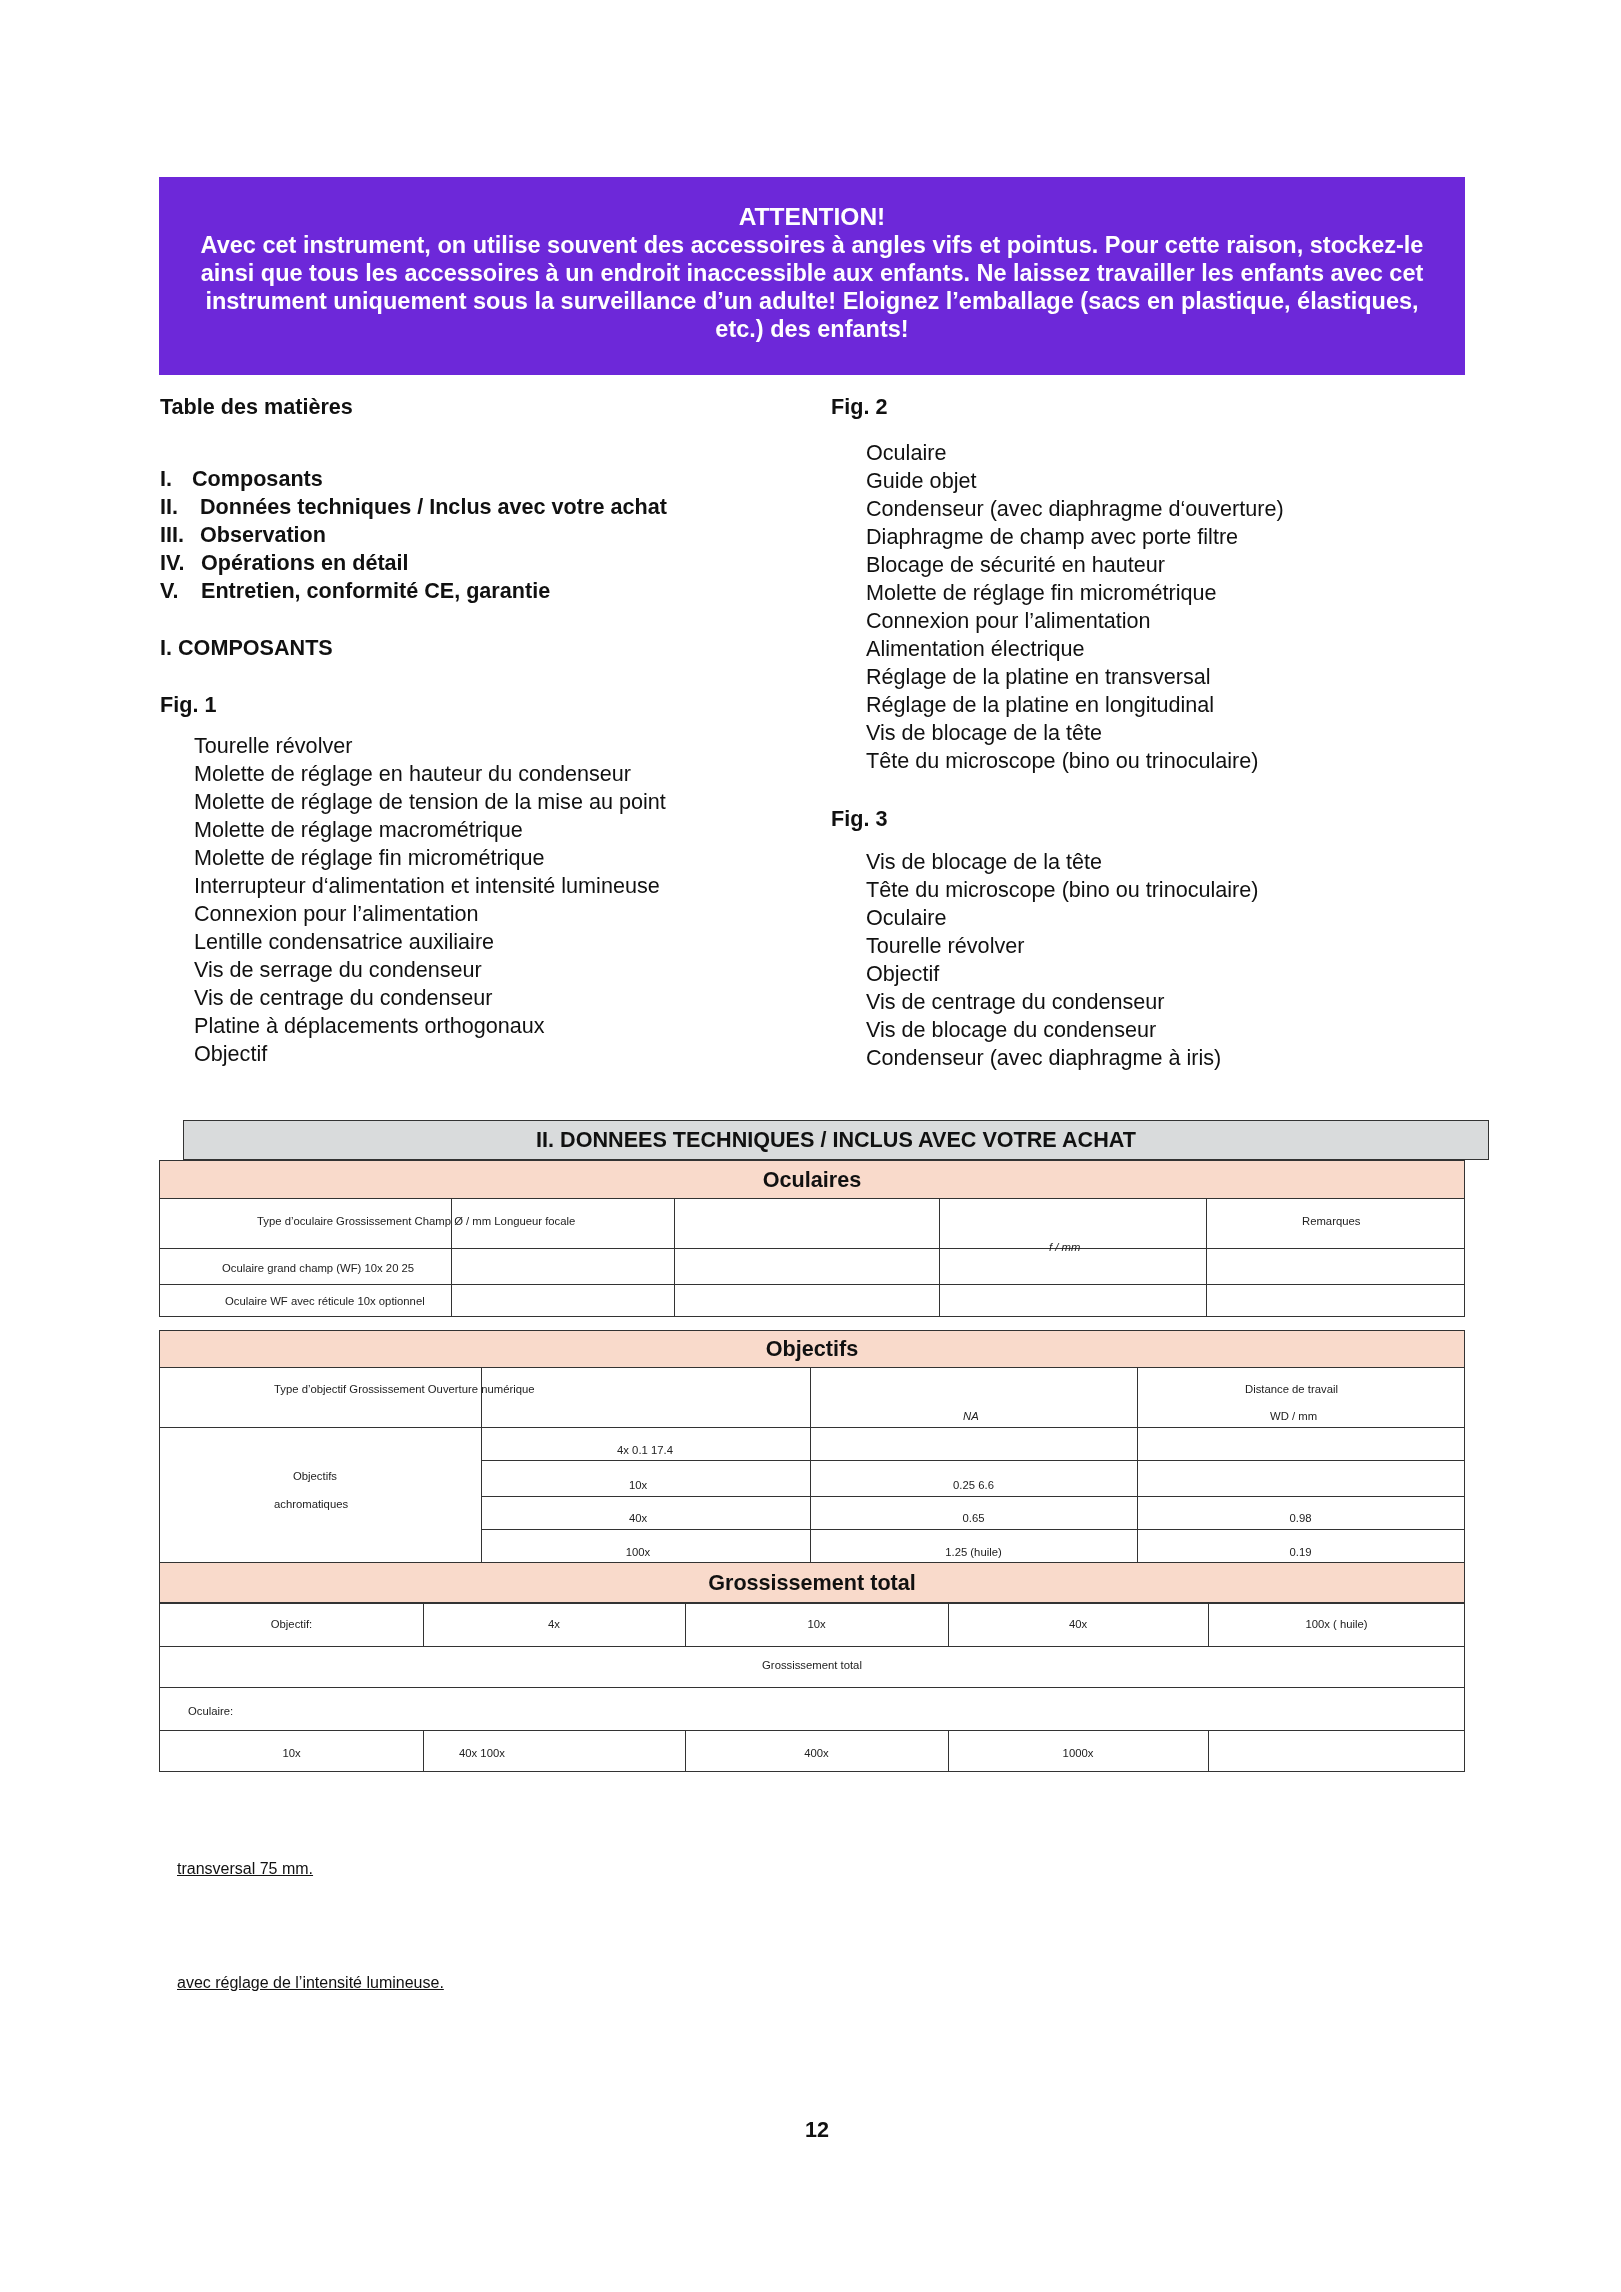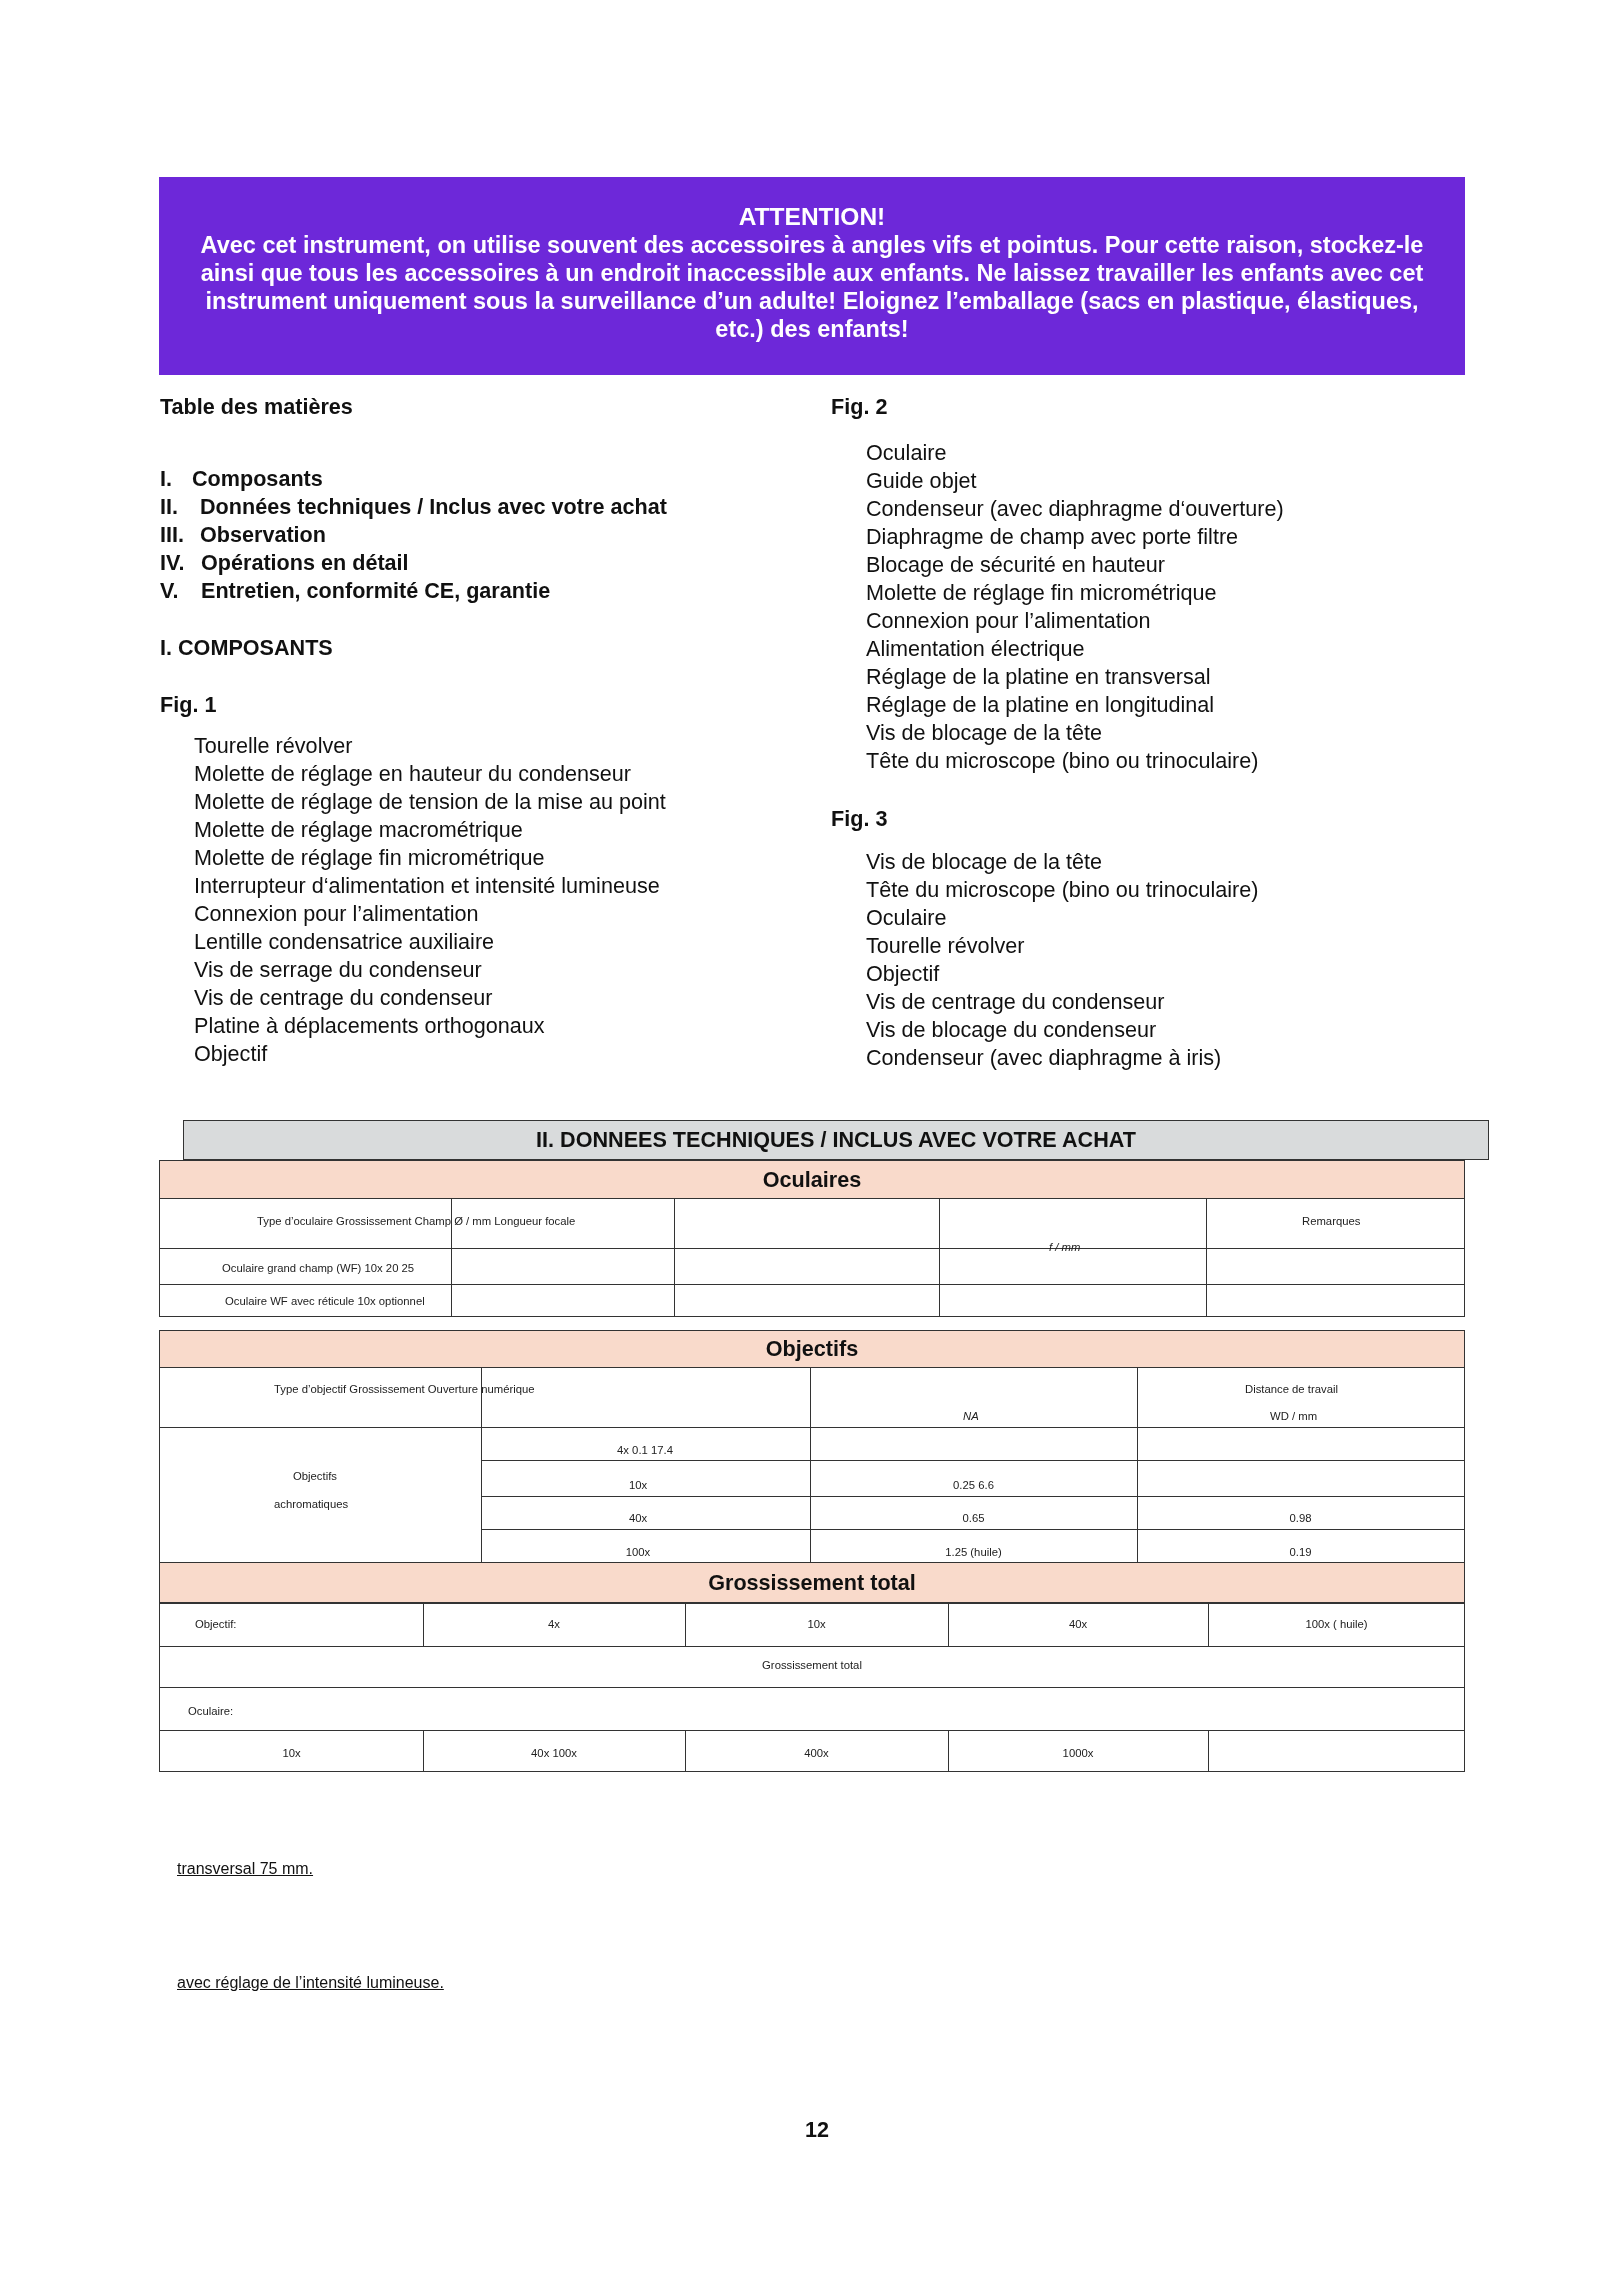--- a/index.html
+++ b/index.html
@@ -158,29 +158,29 @@
   <div class="hline" style="left:159px; width:1306px; top:1730px;"></div>
   <div class="vline" style="left:423px; top:1603px; height:44px;"></div>
   <div class="vline" style="left:685px; top:1603px; height:44px;"></div>
   <div class="vline" style="left:948px; top:1603px; height:44px;"></div>
   <div class="vline" style="left:1208px; top:1603px; height:44px;"></div>
   <div class="vline" style="left:423px; top:1730px; height:41px;"></div>
   <div class="vline" style="left:685px; top:1730px; height:41px;"></div>
   <div class="vline" style="left:948px; top:1730px; height:41px;"></div>
   <div class="vline" style="left:1208px; top:1730px; height:41px;"></div>
 
-  <div class="free" style="left:159px; width:265px; top:1618px;padding-left:36px;">Objectif:</div>
+  <div class="free" style="left:159px; width:265px; text-align:center; top:1618px;">Objectif:</div>
   <div class="free" style="left:423px; width:262px; text-align:center; top:1618px;">4x</div>
   <div class="free" style="left:685px; width:263px; text-align:center; top:1618px;">10x</div>
   <div class="free" style="left:948px; width:260px; text-align:center; top:1618px;">40x</div>
   <div class="free" style="left:1208px; width:257px; text-align:center; top:1618px;">100x ( huile)</div>
   <div class="free" style="left:159px; width:1306px; text-align:center; top:1659px;">Grossissement total</div>
   <div class="free" style="left:188px; top:1705px;">Oculaire:</div>
   <div class="free" style="left:159px; width:265px; text-align:center; top:1747px;">10x</div>
-  <div class="free" style="left:423px; width:262px; text-align:center; top:1747px;">40x 100x</div>
+  <div class="free" style="left:423px; width:262px; top:1747px;padding-left:36px;">40x 100x</div>
   <div class="free" style="left:685px; width:263px; text-align:center; top:1747px;">400x</div>
   <div class="free" style="left:948px; width:260px; text-align:center; top:1747px;">1000x</div>
   <div class="free" style="left:1208px; width:257px; text-align:center; top:1747px;"></div>
 </div>
 
 <div class="abs bottom-text" style="left:177px; top:1860px;">transversal 75 mm.</div>
 <div class="abs bottom-text" style="left:177px; top:1974px;">avec réglage de l’intensité lumineuse.</div>
 
 <div class="abs" id="page-number" style="left:805px; top:2117px;">12</div>
 

